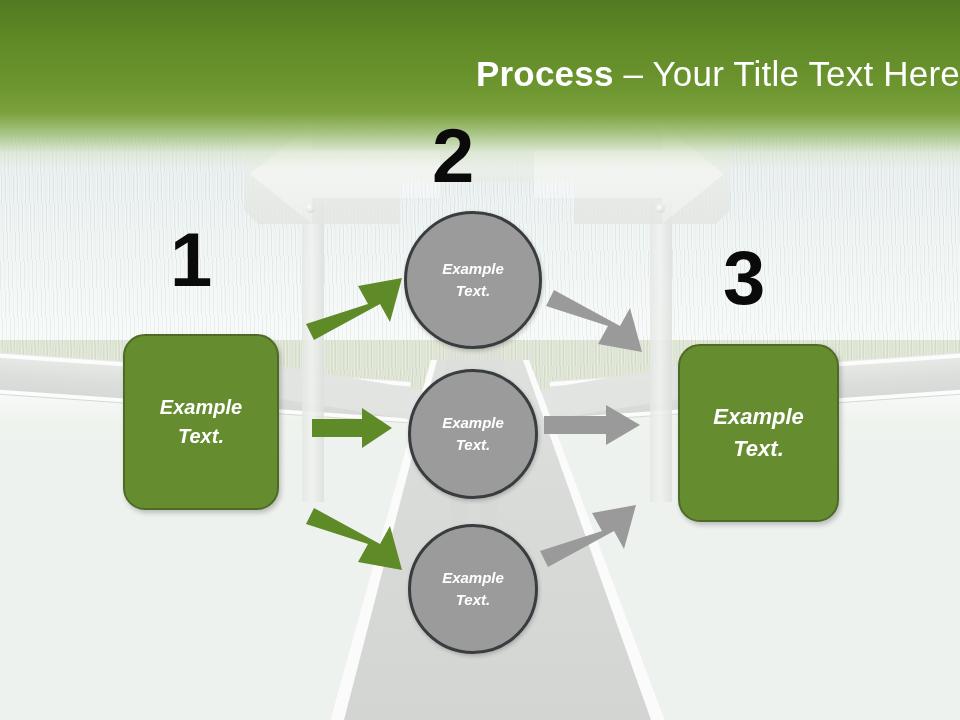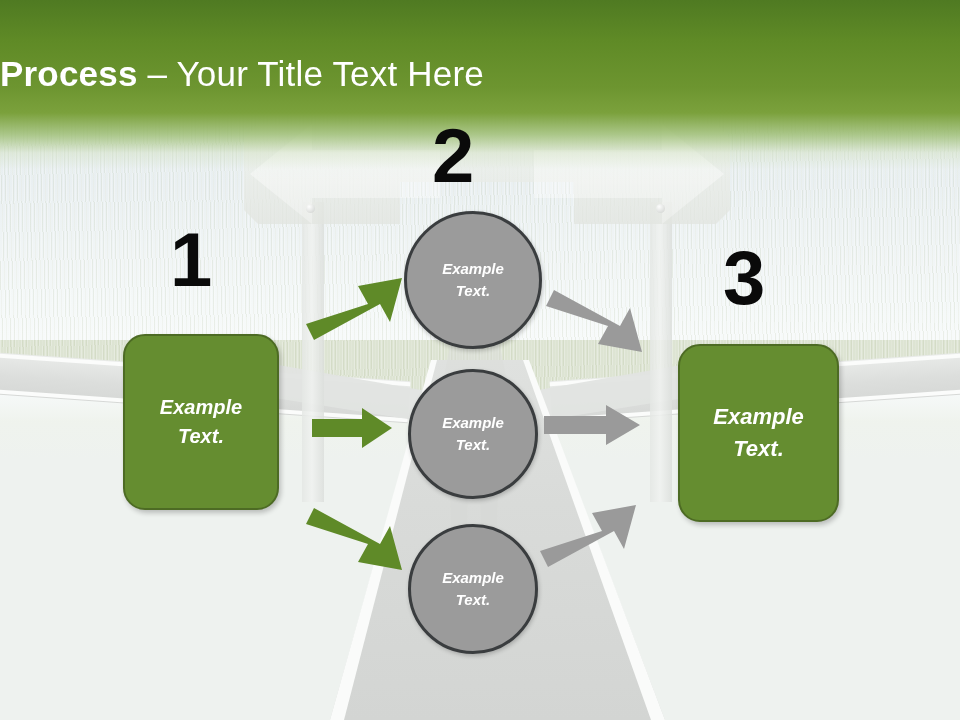--- a/index.html
+++ b/index.html
@@ -171,21 +171,21 @@
       #6d9530 48%,
       #7ba13c 62%,
       rgba(160,192,120,.85) 74%,
       rgba(214,228,200,.55) 84%,
       rgba(236,243,238,.18) 93%,
       rgba(240,245,242,0) 100%);
     pointer-events:none;
   }
   .title{
     position:absolute;left:0;top:52px;width:960px;
-    text-align:left;
+    text-align:right;
     color:#ffffff;
     font-size:35px;
     line-height:44px;
     letter-spacing:.2px;
     white-space:nowrap;
   }
   .title .strong{font-weight:bold;}
   .title .light{font-weight:normal;}
 
   

